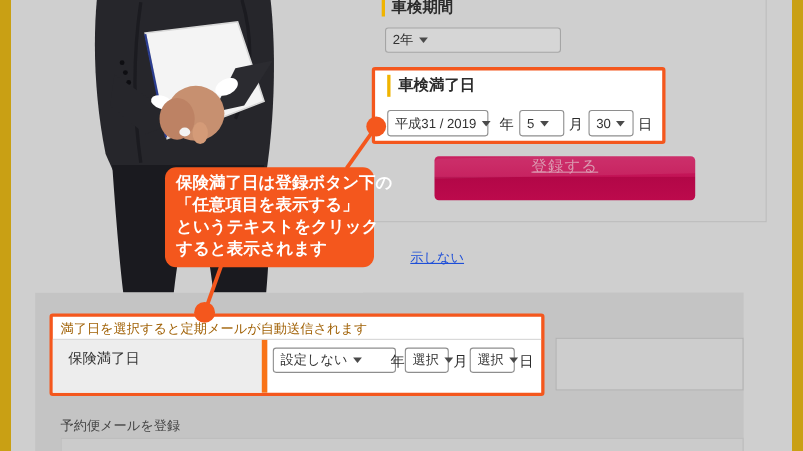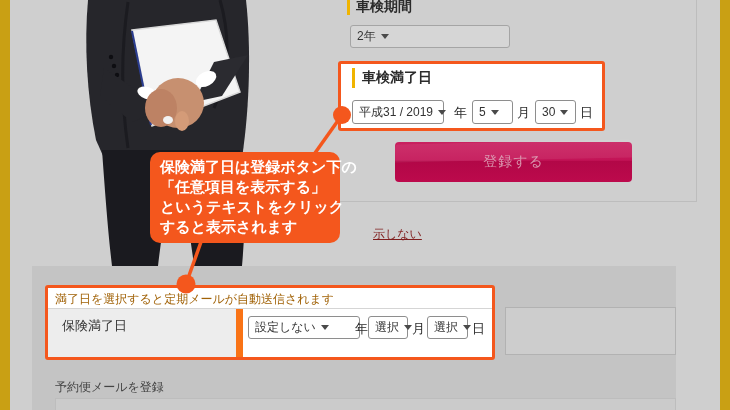--- a/index.html
+++ b/index.html
@@ -27,33 +27,33 @@
   .sel.dim{background:#D6D6D6;border-color:#A5A5A5;}
   .tri{width:0;height:0;border-left:4px solid transparent;border-right:4px solid transparent;
        border-top:5px solid #4A4A4A;margin-left:5px;flex:0 0 auto;}
 
   .unit{position:absolute;font-size:13px;color:#2B2B2B;white-space:nowrap;}
 
   .obox{position:absolute;border:3px solid #F4571D;background:#FFF;border-radius:3px;z-index:3;padding-left:28px;}
 
   .btn{position:absolute;left:395px;top:142px;width:237px;height:40px;border-radius:4px;
        background:linear-gradient(180deg,#C92160 0%,#C31356 46%,#B20747 47%,#BC0A4C 100%);
-       display:flex;align-items:center;justify-content:center;z-index:1;cursor:pointer;
-       font-size:14px;color:#D992AB;letter-spacing:1px;}
+       display:flex;justify-content:center;z-index:1;cursor:pointer;
+       font-size:14px;color:#D992AB;letter-spacing:1px;text-decoration:underline;}
   .btn::before{content:"";position:absolute;left:0;top:0;width:100%;height:44%;
        background:rgba(255,255,255,0.07);transform:rotate(-1.2deg);border-radius:4px 4px 0 0;}
 
-  .link{position:absolute;left:373px;top:226px;font-size:12px;color:#7f1d1d;
+  .link{position:absolute;left:373px;top:226px;font-size:12px;color:#1d4ed8;
         text-decoration:underline;z-index:1;cursor:pointer;white-space:nowrap;}
 
   .note{position:absolute;font-size:12px;color:#a16207;white-space:nowrap;}
 
   .rowline{position:absolute;left:0;right:0;top:20px;bottom:0;border-top:1px solid #D5D5D5;}
   .leftcell{position:absolute;left:0;top:0;bottom:0;width:195px;background:#EDEDED;
-            border-right:7px solid #f97316;}
+            border-right:5px solid #f97316;}
   .rowlabel{position:absolute;left:14px;top:8px;font-size:13px;color:#333;white-space:nowrap;}
 
   .dim-row{position:absolute;left:505px;top:307px;width:171px;height:48px;
            background:#CDCDCD;border:1px solid #B2B2B2;z-index:2;}
   .strip{position:absolute;left:55px;top:398px;width:621px;height:20px;
          background:#CBCBCB;border:1px solid #BDBDBD;z-index:2;}
   .resv{position:absolute;left:55px;top:379px;font-size:12px;color:#444;z-index:2;white-space:nowrap;}
 
   .overlay{position:absolute;left:0;top:0;width:730px;height:410px;z-index:4;pointer-events:none;}
 

